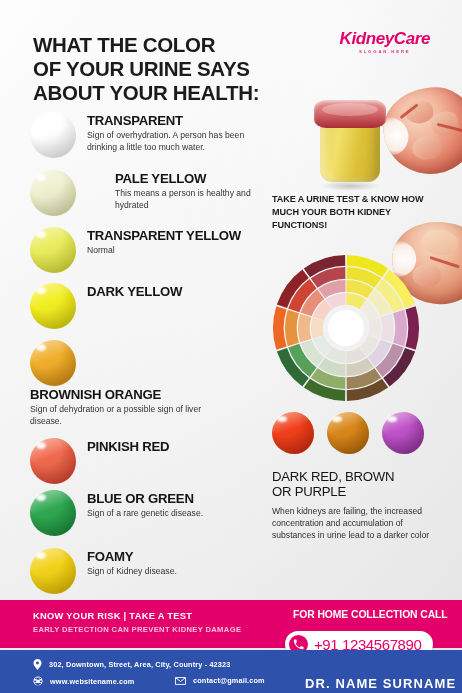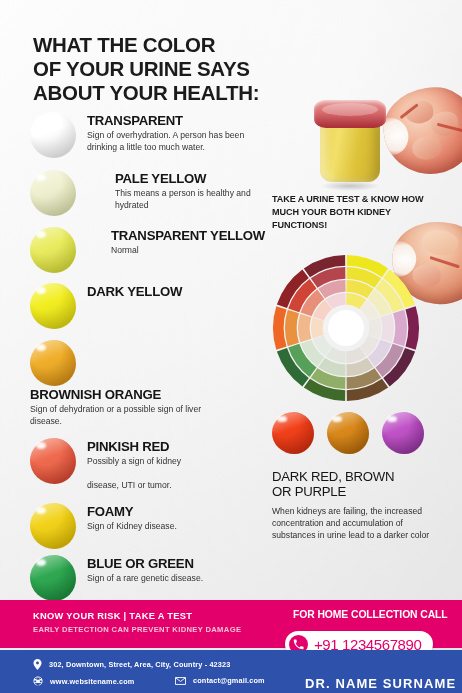--- a/index.html
+++ b/index.html
@@ -184,20 +184,24 @@
 <body>
 
 <div class="poster">
 
   <div class="title">
     <span class="ln">What the color</span>
     <span class="ln">of your urine says</span>
     <span class="ln">about your health:</span>
   </div>
 
+  <div class="logo">
+    <div class="logo-main">KidneyCare</div>
+    <div class="logo-sub">SLOGAN HERE</div>
+  </div>
 
   <div class="list" id="list">
       <div class="row">
         <div class="drop" style="background: radial-gradient(circle at 34% 26%, rgb(255, 255, 255) 0%, rgb(255, 255, 255) 34%, rgb(217, 217, 217) 88%, rgb(217, 217, 217) 100%); border-radius: 52% 48% 46% 54% / 50% 52% 48% 50%;">
           <span class="sheen"></span>
           <span class="gloss"></span>
         </div>
         <div class="txt">
           <div class="hd">TRANSPARENT</div>
           <div class="ds">Sign of overhydration. A person has been drinking a little too much water.</div>
@@ -206,21 +210,21 @@
       <div class="row" style="margin-top: 12px; gap: 28px;">
         <div class="drop" style="background: radial-gradient(circle at 34% 26%, rgb(239, 240, 207) 0%, rgb(239, 240, 207) 34%, rgb(201, 204, 154) 88%, rgb(201, 204, 154) 100%); border-radius: 52% 48% 46% 54% / 50% 52% 48% 50%;">
           <span class="sheen"></span>
           <span class="gloss"></span>
         </div>
         <div class="txt">
           <div class="hd">PALE YELLOW</div>
           <div class="ds">This means a person is healthy and hydrated</div>
         </div>
       </div>
-      <div class="row" style="margin-top: 11px; gap: 24px;">
+      <div class="row" style="margin-top: 11px;">
         <div class="drop" style="background: radial-gradient(circle at 34% 26%, rgb(233, 236, 94) 0%, rgb(233, 236, 94) 34%, rgb(194, 198, 47) 88%, rgb(194, 198, 47) 100%); border-radius: 52% 48% 46% 54% / 50% 52% 48% 50%;">
           <span class="sheen"></span>
           <span class="gloss"></span>
         </div>
         <div class="txt">
           <div class="hd">TRANSPARENT YELLOW</div>
           <div class="ds">Normal</div>
         </div>
       </div>
       <div class="row" style="margin-top: 10px;">
@@ -242,41 +246,40 @@
           <div class="ds">Sign of dehydration or a possible sign of liver disease.</div>
         </div>
       </div>
       <div class="row" style="margin-top: 11px;">
         <div class="drop" style="background: radial-gradient(circle at 34% 26%, rgb(239, 106, 78) 0%, rgb(239, 106, 78) 34%, rgb(192, 58, 40) 88%, rgb(192, 58, 40) 100%); border-radius: 52% 48% 46% 54% / 50% 52% 48% 50%;">
           <span class="sheen"></span>
           <span class="gloss"></span>
         </div>
         <div class="txt">
           <div class="hd">PINKISH RED</div>
-          <div class="ds">Possibly a sign of kidney<span class="gapline">disease, UTI or tumor.</span></div>
+        </div>
+      </div>
+      <div class="row" style="margin-top: 6px;">
+        <div class="drop" style="background: radial-gradient(circle at 34% 26%, rgb(47, 168, 81) 0%, rgb(47, 168, 81) 34%, rgb(21, 122, 51) 88%, rgb(21, 122, 51) 100%); border-radius: 52% 48% 46% 54% / 50% 52% 48% 50%;">
+          <span class="sheen"></span>
+          <span class="gloss"></span>
+        </div>
+        <div class="txt">
+          <div class="hd">BLUE OR GREEN</div>
+          <div class="ds">Sign of a rare genetic disease.</div>
         </div>
       </div>
       <div class="row" style="margin-top: 12px;">
         <div class="drop" style="background: radial-gradient(circle at 34% 26%, rgb(242, 210, 26) 0%, rgb(242, 210, 26) 34%, rgb(201, 168, 0) 88%, rgb(201, 168, 0) 100%); border-radius: 52% 48% 46% 54% / 50% 52% 48% 50%;">
           <span class="sheen"></span>
           <span class="gloss"></span>
         </div>
         <div class="txt">
           <div class="hd">FOAMY</div>
           <div class="ds">Sign of Kidney disease.</div>
-        </div>
-      </div>
-      <div class="row" style="margin-top: 6px;">
-        <div class="drop" style="background: radial-gradient(circle at 34% 26%, rgb(47, 168, 81) 0%, rgb(47, 168, 81) 34%, rgb(21, 122, 51) 88%, rgb(21, 122, 51) 100%); border-radius: 52% 48% 46% 54% / 50% 52% 48% 50%;">
-          <span class="sheen"></span>
-          <span class="gloss"></span>
-        </div>
-        <div class="txt">
-          <div class="hd">BLUE OR GREEN</div>
-          <div class="ds">Sign of a rare genetic disease.</div>
         </div>
       </div>
     </div>
 
   <div class="cup">
     <div class="lid"></div>
     <div class="body"></div>
   </div>
 
   <div class="kidney kidney-top">

